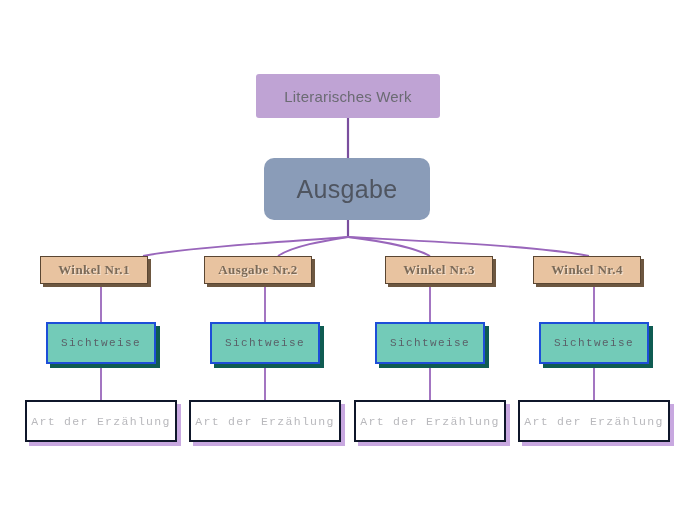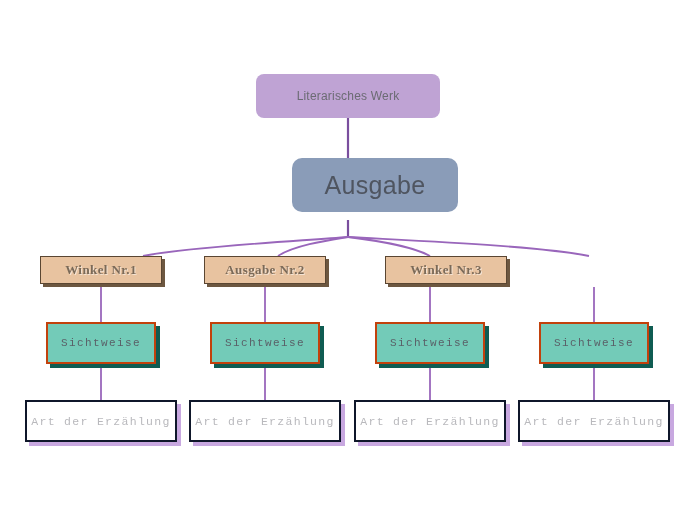--- a/index.html
+++ b/index.html
@@ -35,67 +35,66 @@
     white-space: nowrap;
   }
 
   
   .node-root {
     left: 256px;
     top: 74px;
     width: 184px;
     height: 44px;
     background: #bfa3d4;
-    border-radius: 8px;
+    border-radius: 3px;
     color: #6b6b73;
     font-family: "Liberation Sans", sans-serif;
-    font-size: 12px;
+    font-size: 15px;
     font-weight: 400;
     letter-spacing: 0.2px;
   }
 
   
   .node-main {
     left: 264px;
     top: 158px;
     width: 166px;
-    height: 54px;
+    height: 62px;
     background: #8a9cb8;
     border-radius: 10px;
     color: #4f5560;
     font-family: "Liberation Sans", sans-serif;
     font-size: 25px;
     font-weight: 400;
     letter-spacing: 0.3px;
-    margin-left: 28px;
   }
 
   
   .node-angle {
     top: 256px;
-    width: 122px;
+    width: 108px;
     height: 28px;
     background: #e8c3a0;
     border: 1px solid #5a4632;
     box-shadow: 3px 3px 0 0 #6d5740;
     color: #7b6a58;
     font-family: "Liberation Serif", serif;
     font-size: 13px;
     font-weight: bold;
     letter-spacing: 0.4px;
     text-shadow: 1px 1px 0 rgba(255,255,255,0.55);
   }
 
   
   .node-view {
     top: 322px;
     width: 110px;
     height: 42px;
     background: #73cbb8;
-    border: 2px solid #c2410c;
+    border: 2px solid #1d4ed8;
     box-shadow: 4px 4px 0 0 #0f5c52;
     color: #5a6168;
     font-family: "Liberation Mono", monospace;
     font-size: 11px;
     letter-spacing: 1.4px;
   }
 
   
   .node-narr {
     top: 400px;
@@ -146,16 +145,17 @@
   <div class="node node-narr" style="left:25px">Art der Erzählung</div>
 
   <div class="node node-angle" style="left:204px">Ausgabe Nr.2</div>
   <div class="node node-view" style="left:210px">Sichtweise</div>
   <div class="node node-narr" style="left:189px">Art der Erzählung</div>
 
   <div class="node node-angle" style="left:385px">Winkel Nr.3</div>
   <div class="node node-view" style="left:375px">Sichtweise</div>
   <div class="node node-narr" style="left:354px">Art der Erzählung</div>
 
+  <div class="node node-angle" style="left:533px">Winkel Nr.4</div>
   <div class="node node-view" style="left:539px">Sichtweise</div>
   <div class="node node-narr" style="left:518px">Art der Erzählung</div>
 
 </div>
 
 </body></html>

